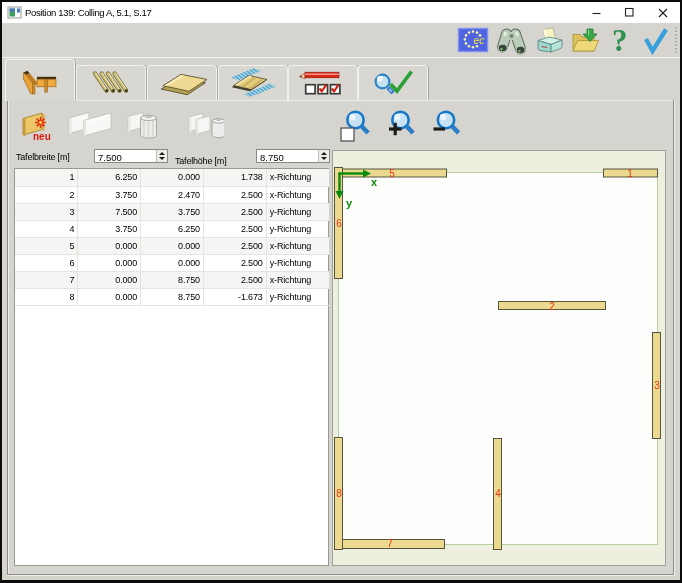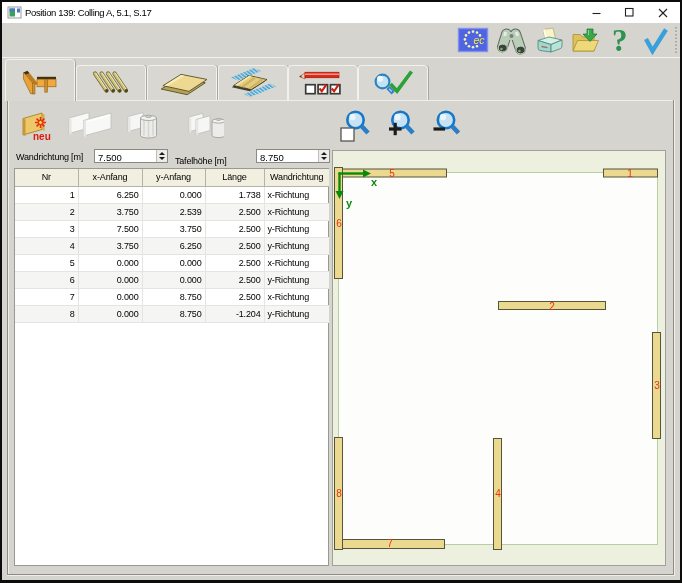--- a/index.html
+++ b/index.html
@@ -272,52 +272,45 @@
       </g>
   </g>
   <g transform="translate(90.5,0)">
     <circle cx="16.5" cy="12" r="8.2" fill="#c6e2f4" stroke="#1878c8" stroke-width="2.6"></circle>
     <circle cx="13.5" cy="9" r="3.2" fill="#eaf5fc"></circle>
     <line x1="22.5" y1="18" x2="29" y2="25" stroke="#2a7ec8" stroke-width="4.6"></line>
     <line x1="4" y1="21" x2="15.5" y2="21" stroke="#1c1c1c" stroke-width="3.2"></line>
   </g>
 </svg>
 
-<div class="lbl" style="left:16px;top:152px">Wandrichtung [m]</div>
+<div class="lbl" style="left:16px;top:152px">Tafelbreite [m]</div>
 <div class="spin" style="left:94px;top:149px;width:74px">
     <span class="val">7.500</span>
     <span class="btns"></span>
   </div>
 <div class="lbl" style="left:175px;top:156px">Tafelhöhe [m]</div>
 <div class="spin" style="left:256px;top:149px;width:74px">
     <span class="val">8.750</span>
     <span class="btns"></span>
   </div>
 
 <div id="tablebox">
 <table>
 <tbody>
-        <tr>
-          <th style="width:63px">Nr</th>
-          <th style="width:64px">x-Anfang</th>
-          <th style="width:63px">y-Anfang</th>
-          <th style="width:59px">Länge</th>
-          <th style="width:65px">Wandrichtung</th>
-        </tr>
 <tr>
           <td>1</td>
           <td>6.250</td>
           <td>0.000</td>
           <td>1.738</td>
           <td>x-Richtung</td>
         </tr>
 <tr>
           <td>2</td>
           <td>3.750</td>
-          <td>2.539</td>
+          <td>2.470</td>
           <td>2.500</td>
           <td>x-Richtung</td>
         </tr>
 <tr>
           <td>3</td>
           <td>7.500</td>
           <td>3.750</td>
           <td>2.500</td>
           <td>y-Richtung</td>
         </tr>
@@ -346,21 +339,21 @@
           <td>7</td>
           <td>0.000</td>
           <td>8.750</td>
           <td>2.500</td>
           <td>x-Richtung</td>
         </tr>
 <tr>
           <td>8</td>
           <td>0.000</td>
           <td>8.750</td>
-          <td>-1.204</td>
+          <td>-1.673</td>
           <td>y-Richtung</td>
         </tr>
 </tbody>
     </table>
 </div>
 
 <div id="canvas">
 <svg width="332" height="414" viewBox="0 0 332 414">
   <rect x="5.5" y="21.5" width="319" height="372" fill="#fdfdfb" stroke="#b8d0a0" stroke-width="1"></rect>
   <g fill="#ead98f" stroke="#55553c" stroke-width="1">

